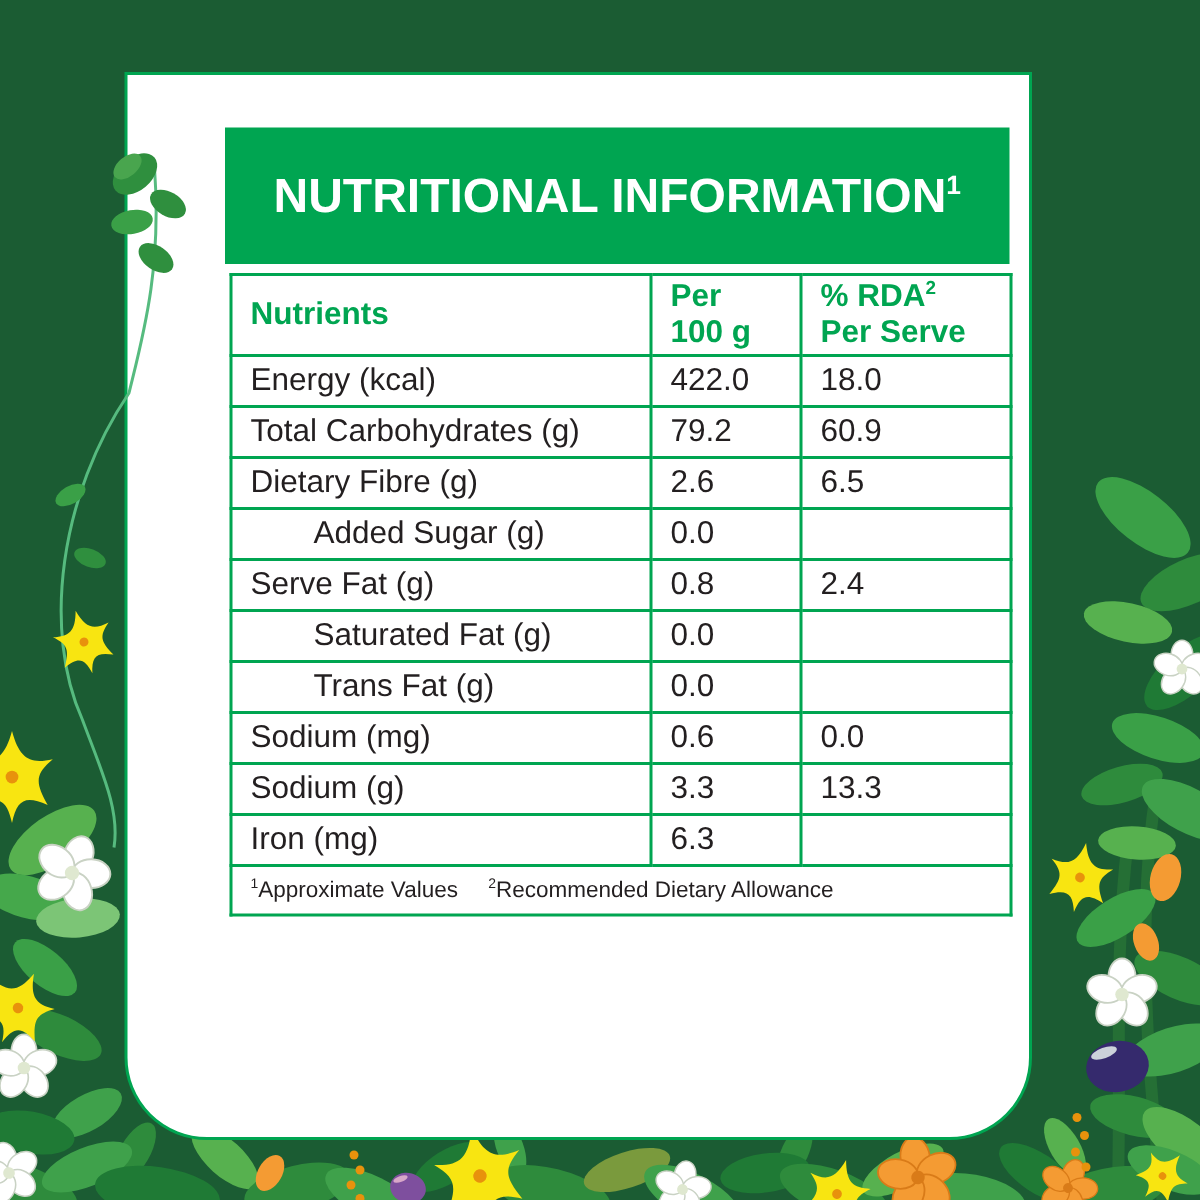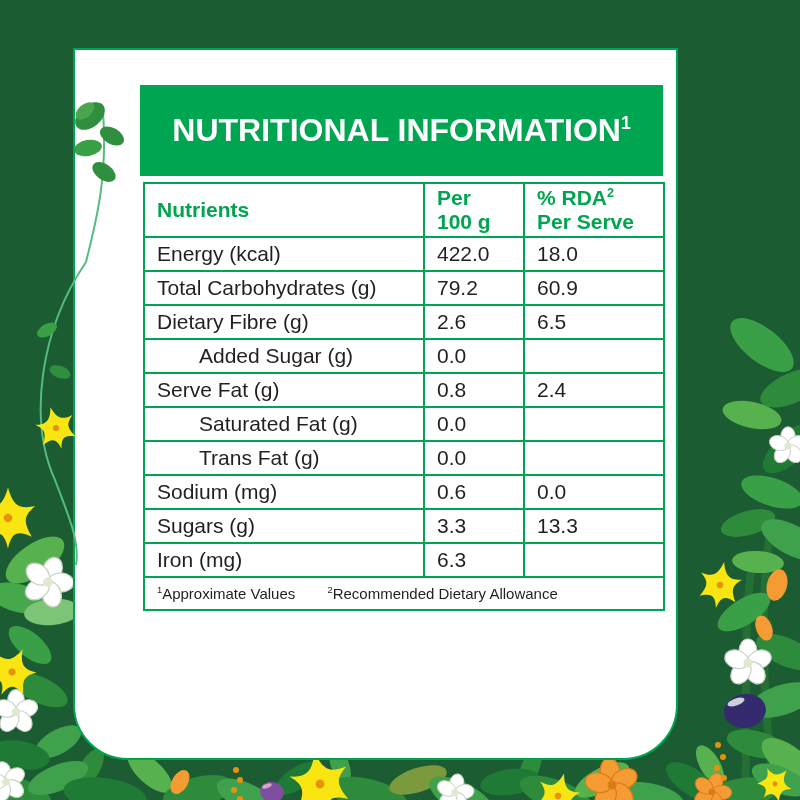--- a/index.html
+++ b/index.html
@@ -7,21 +7,21 @@
     width:800px;height:800px;
     font-family:"Liberation Sans", sans-serif;
     background:var(--background-green,#1b5c33);
     overflow:hidden;
   }
   .page{position:relative;width:800px;height:800px;}
   svg.deco{position:absolute;left:0;top:0;pointer-events:none;}
   #bg-foliage{z-index:1;}
   #fg-foliage{z-index:3;}
   .card{
-    position:absolute;left:73px;top:48px;width:605px;height:712px;
+    position:absolute;left:83px;top:48px;width:605px;height:712px;
     box-sizing:border-box;
     background:var(--card-white,#fff);
     border:2px solid var(--brand-green,#00a551);
     border-radius:0 0 55px 55px;
     z-index:2;
   }
   .title-box{
     position:absolute;left:65px;top:35px;width:523px;height:91px;
     background:var(--brand-green,#00a551);
     display:flex;align-items:center;justify-content:center;
@@ -44,21 +44,21 @@
   thead th{
     color:var(--brand-green,#00a551);
     font-weight:bold;height:52px;line-height:1.15;
   }
   thead sup{font-size:60%;vertical-align:super;line-height:0;}
   tbody.rows td{height:32px;}
   td.indent{padding-left:54px;}
   tr.footnote-row td{height:31px;font-size:15px;}
   .fn{white-space:nowrap;}
   .fn sup{font-size:62%;vertical-align:super;line-height:0;}
-  .fn + .fn{margin-left:28px;}
+  .fn + .fn{margin-left:16px;}
 </style>
 </head>
 <body>
 
 <div class="page">
 
   <svg id="bg-foliage" class="deco" width="800" height="800" viewBox="0 0 800 800">
 
     <g stroke="#256f35" stroke-width="8" fill="none">
       <path d="M775,800 C763,700 758,600 772,520"></path>
@@ -301,21 +301,21 @@
               <td class="indent">Trans Fat (g)</td>
               <td>0.0</td>
               <td></td>
             </tr>
             <tr>
               <td>Sodium (mg)</td>
               <td>0.6</td>
               <td>0.0</td>
             </tr>
             <tr>
-              <td>Sugars (g)</td>
+              <td>Sodium (g)</td>
               <td>3.3</td>
               <td>13.3</td>
             </tr>
             <tr>
               <td>Iron (mg)</td>
               <td>6.3</td>
               <td></td>
             </tr>
           </tbody>
         <tbody>

